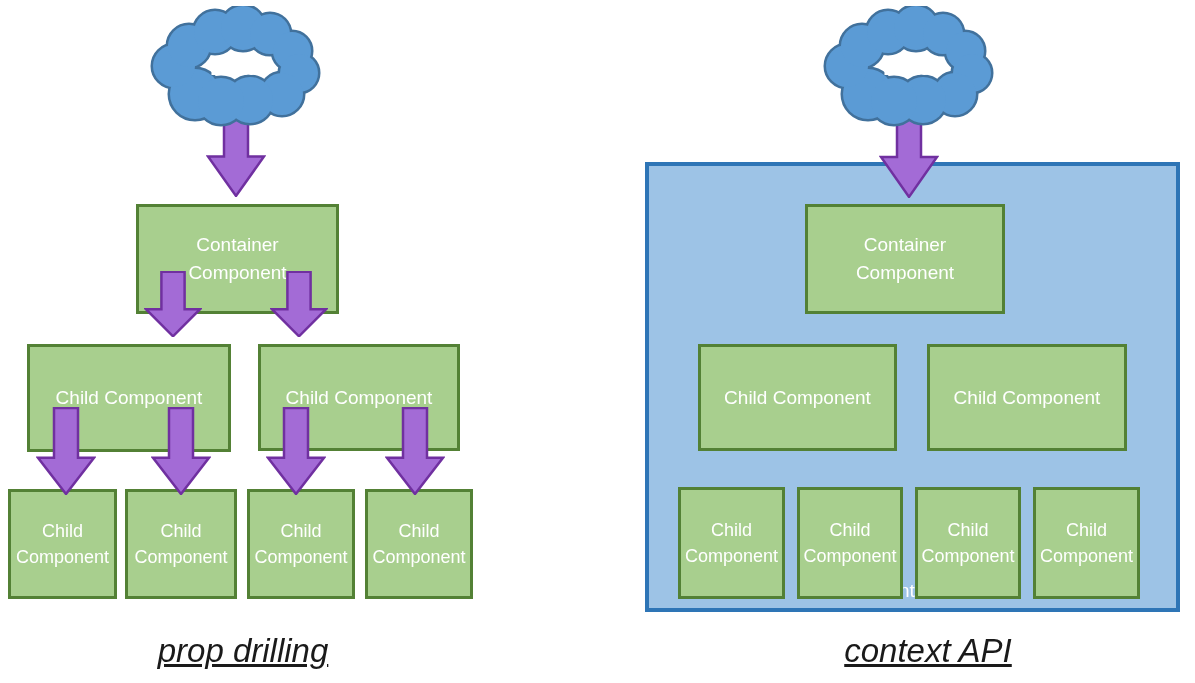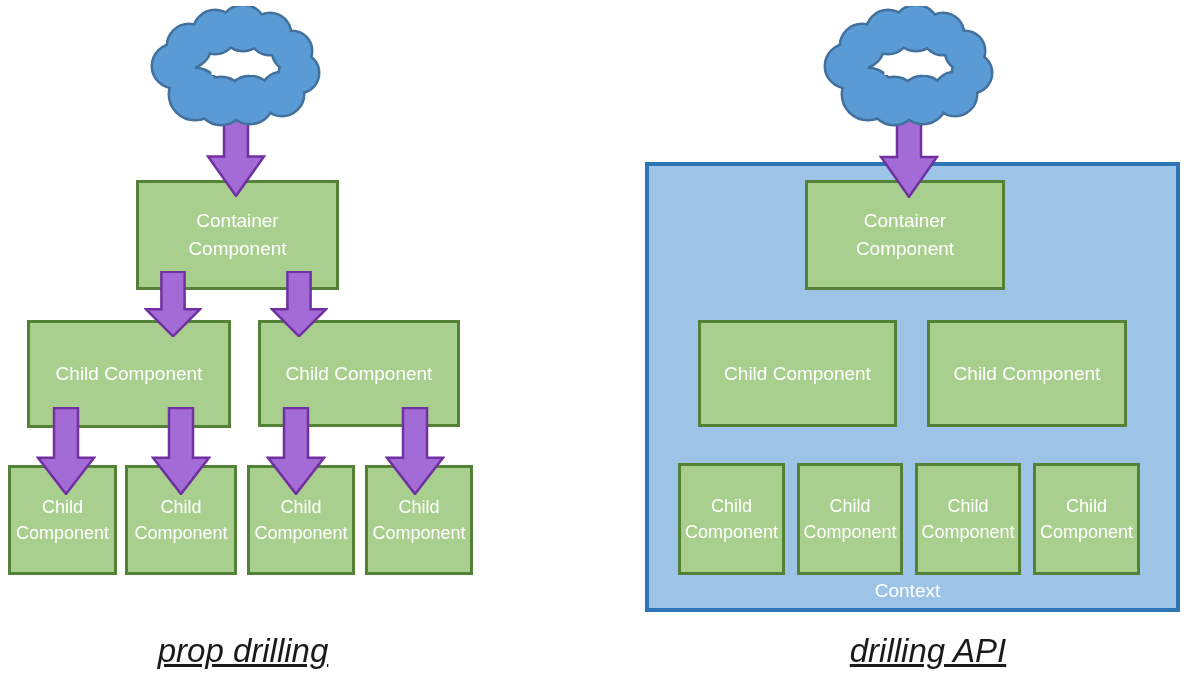--- a/index.html
+++ b/index.html
@@ -16,20 +16,21 @@
 
   .gbox{
     position:absolute;
     background:var(--green-fill);
     border:3px solid var(--green-border);
     color:#fff;
     display:flex;align-items:center;justify-content:center;
     text-align:center;
     font-size:19px;line-height:1.45;
     z-index:2;
+    margin-top:24px;
   }
   .gbox .wrap-narrow{display:inline-block;max-width:130px;}
   .gbox.small{font-size:18px;}
 
   .bluebox{
     position:absolute;
     background:var(--blue-fill);
     border:4px solid var(--blue-border);
     z-index:1;
   }
@@ -207,16 +208,16 @@
     <div class="gbox small" style="left:797px;top:463px;width:106px;height:112px;">
       <span>Child Component</span>
     </div>
     <div class="gbox small" style="left:915px;top:463px;width:106px;height:112px;">
       <span>Child Component</span>
     </div>
     <div class="gbox small" style="left:1033px;top:463px;width:107px;height:112px;">
       <span>Child Component</span>
     </div>
 
-    <div class="caption" style="left:778px;top:632px;width:300px;">drilling API</div>
+    <div class="caption" style="left:778px;top:632px;width:300px;">context API</div>
   </section>
 
 </div>
 
 </body></html>

